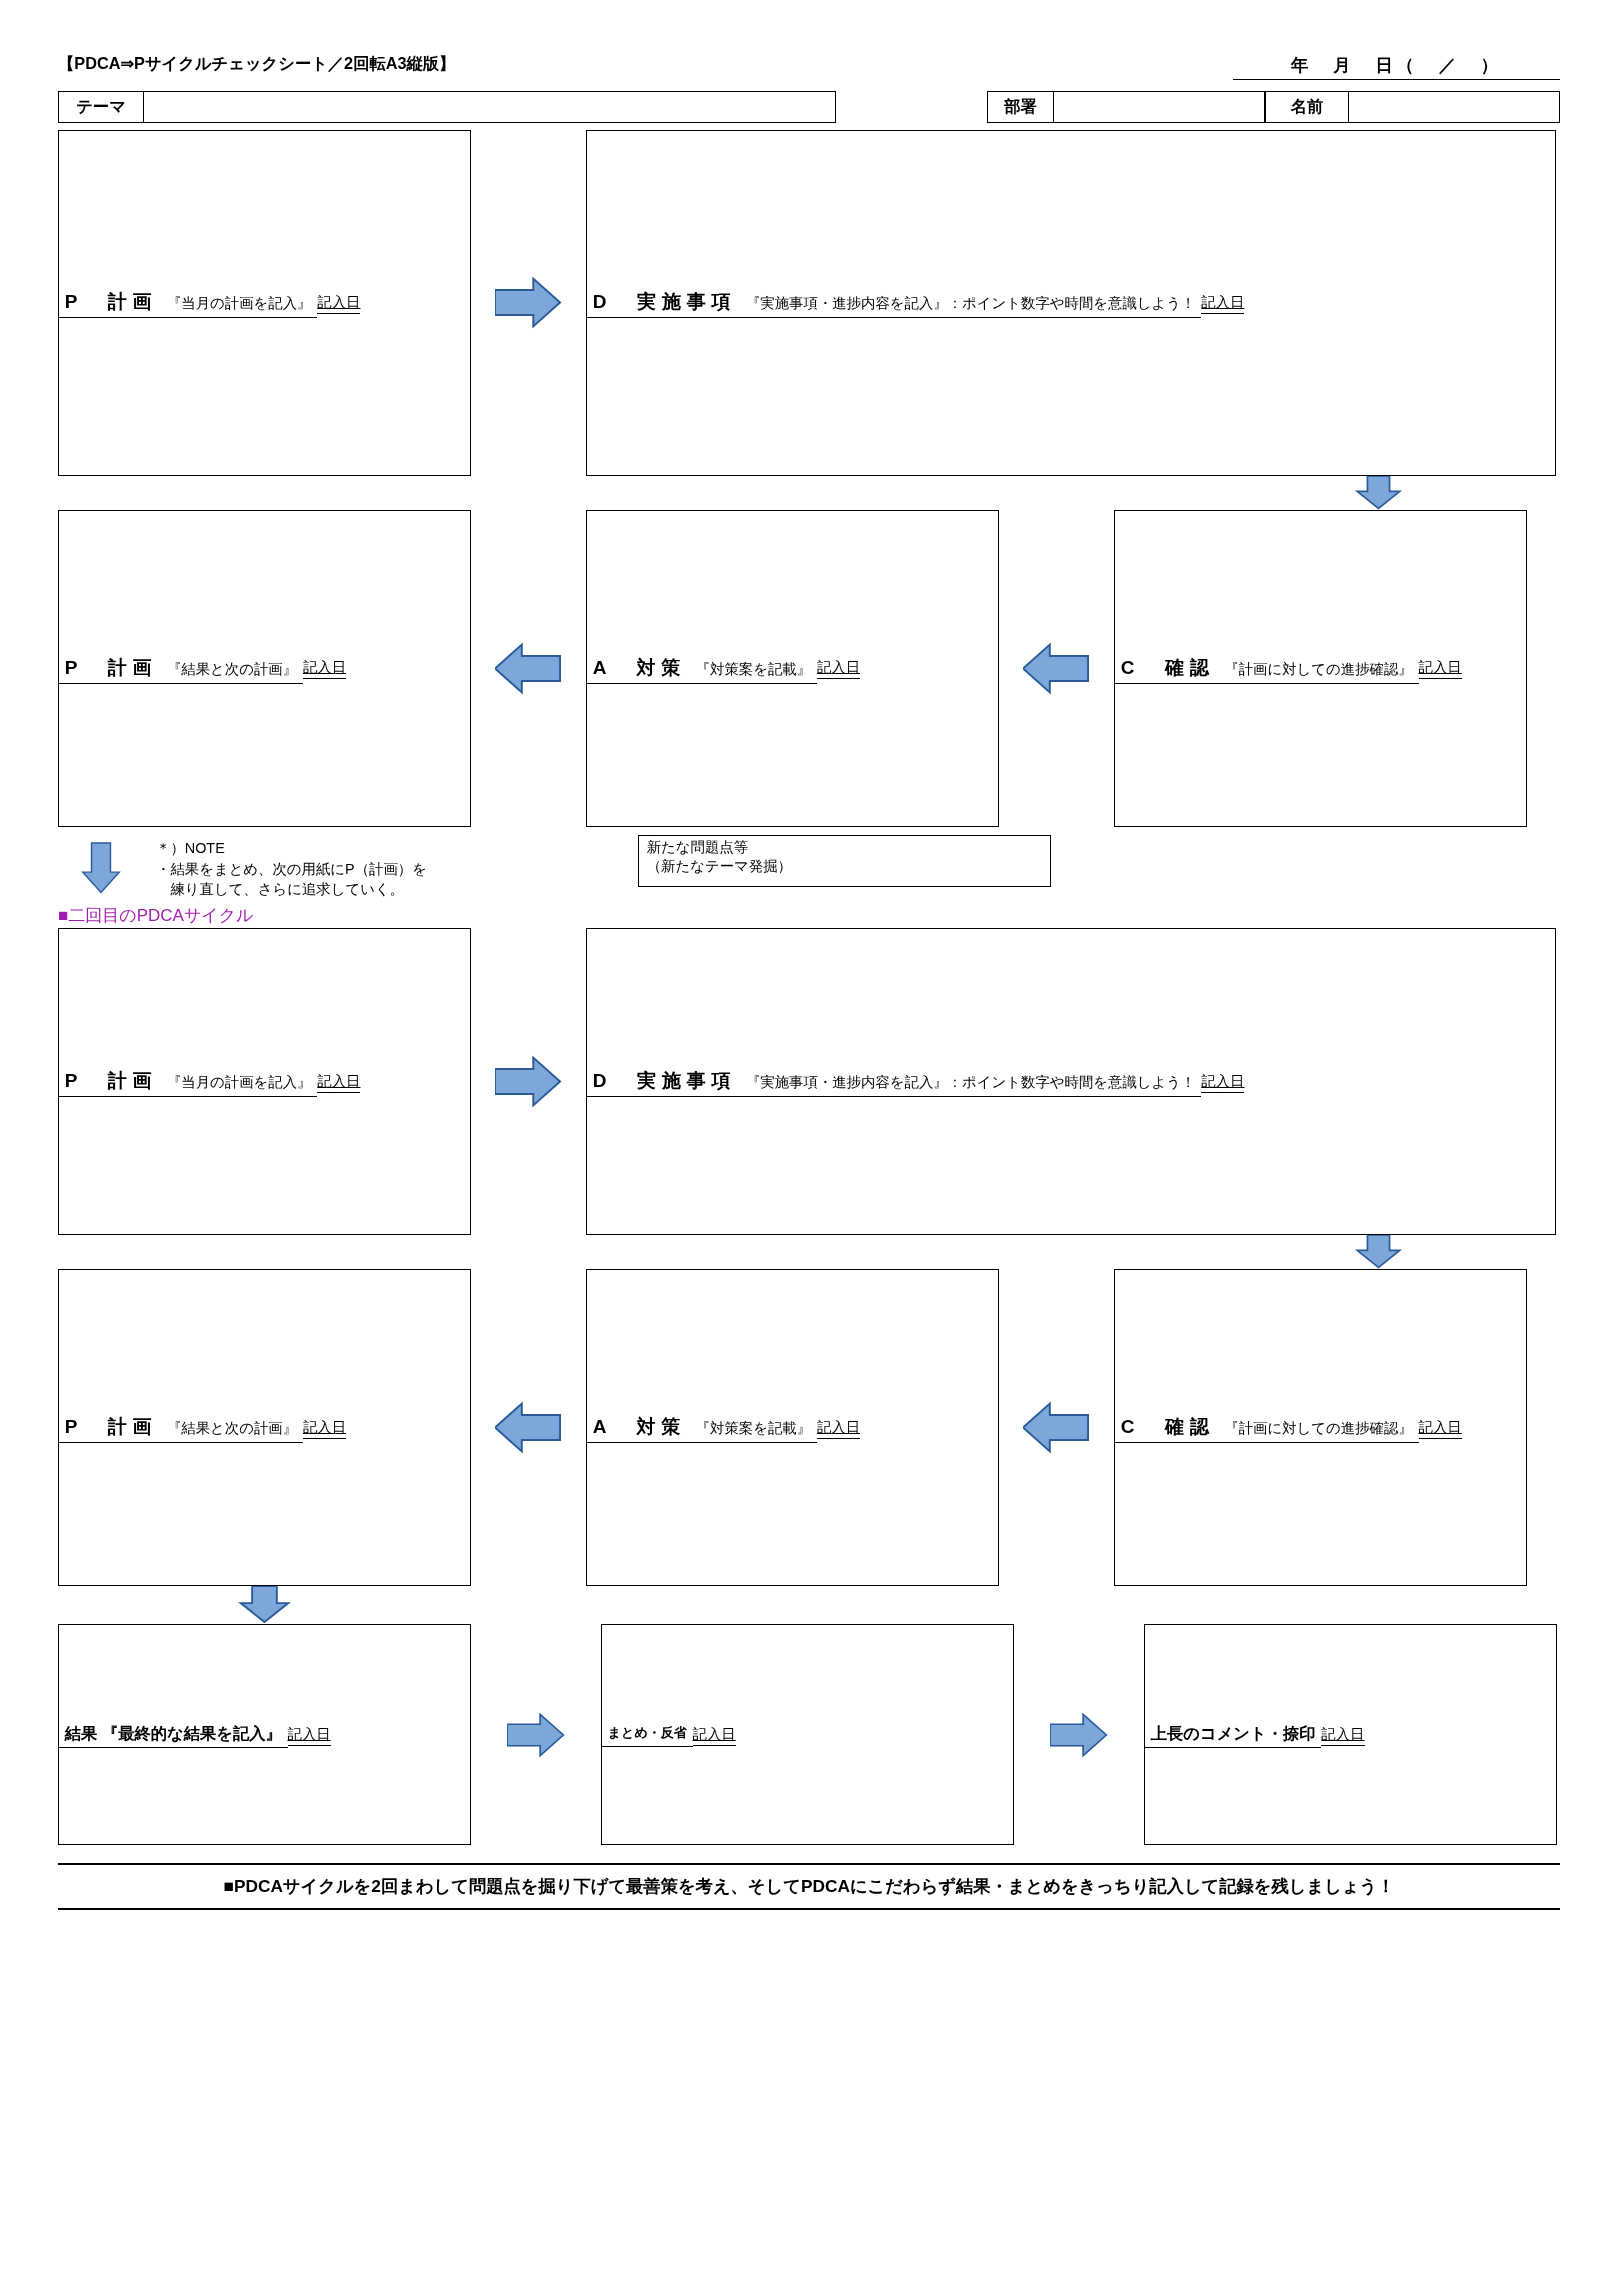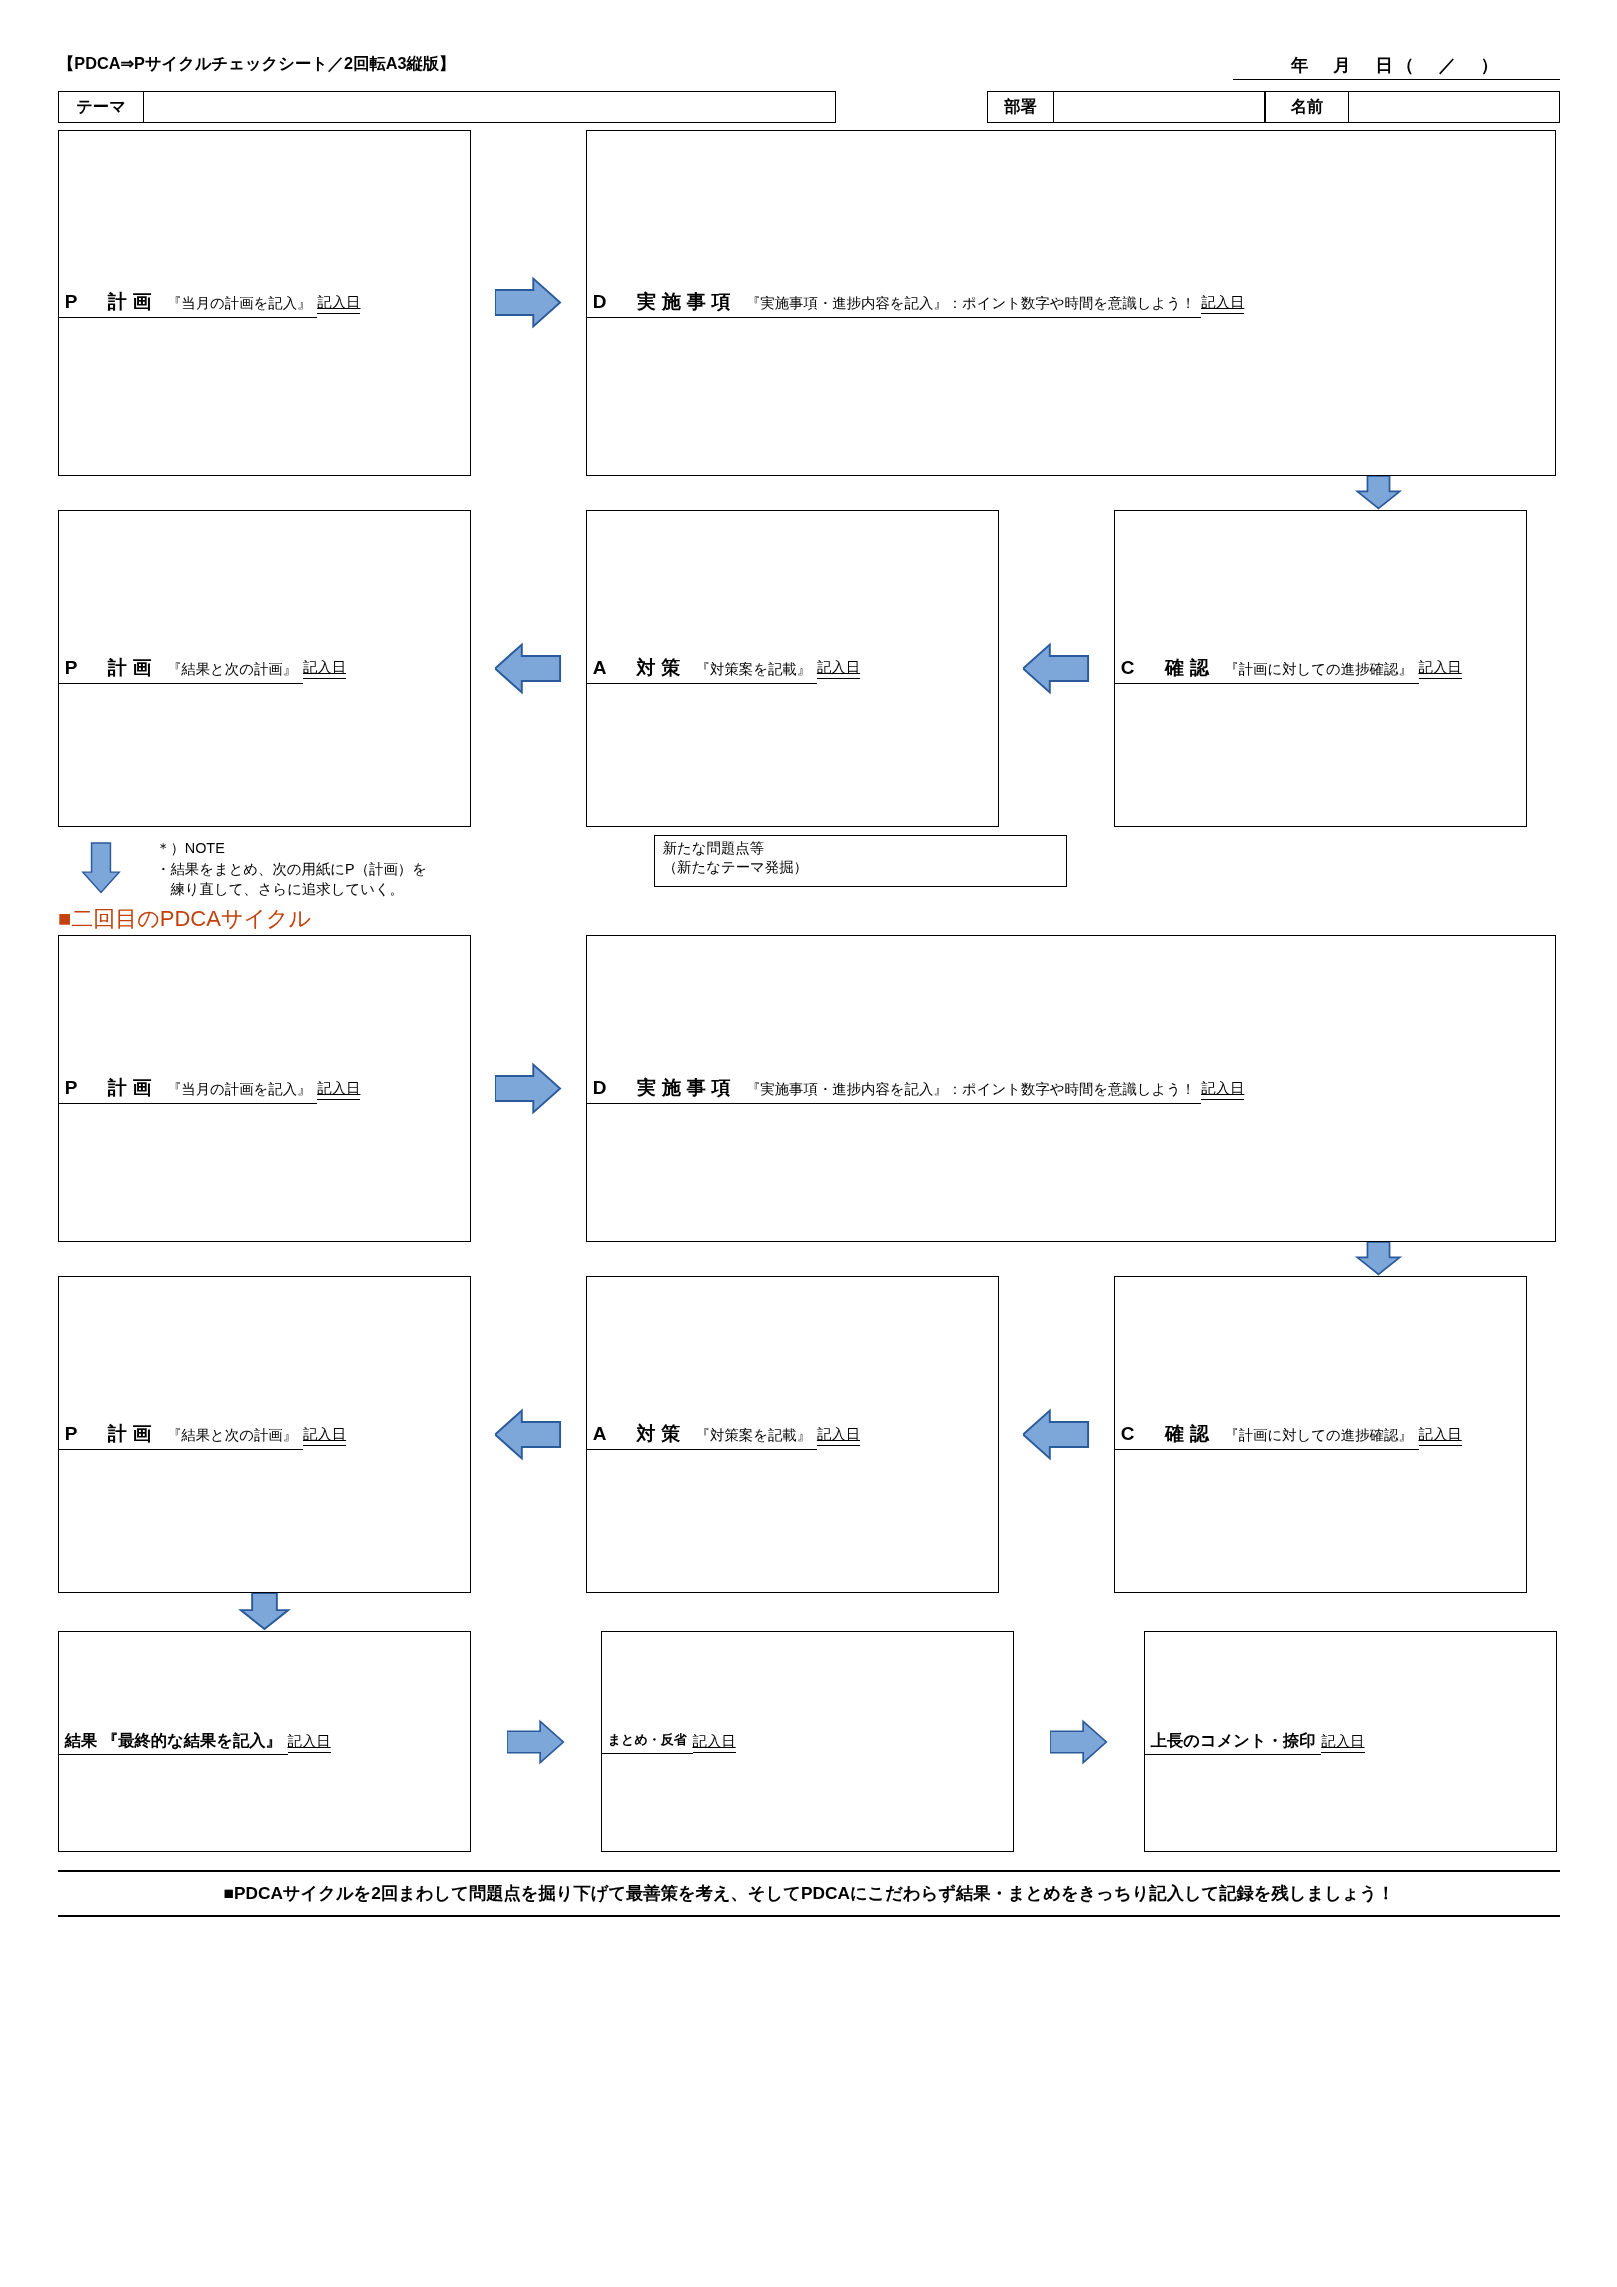--- a/index.html
+++ b/index.html
@@ -103,25 +103,26 @@
     display:flex; align-items:flex-start; gap:31px;
     margin: 7.7px 0 1.9px 0;
   }
   .note-arrow { width:67px; display:flex; justify-content:center; padding-left:19px;}
   .note-arrow svg { width:53px; height:67px; }
   .note-text { font-size:14.4px; line-height:1.4; padding-top:3.8px; width:413px;}
   .note-text .nt { font-weight:normal; }
   .new-issue-box {
     border:1.9px solid #000; width:413px; height:52px;
     padding:3.8px 7.7px; font-size:14.4px; line-height:1.3;
-    margin-left: 54px;
+    margin-left: 38px;
+    font-family: Liberation Mono, monospace;
   }
 
   .red-label {
-    color: #c2410c; font-size:22px; margin: 1.9px 0 1.9px 0;
+    color: #a21caf; font-size:17px; margin: 1.9px 0 1.9px 0;
   }
 
   .bottom-bar {
     border-top: 2.9px solid #000;
     border-bottom: 2.9px solid #000;
     text-align: center;
     font-weight: bold;
     font-size: 17.3px;
     padding: 9.6px 0;
     margin-top: 17.3px;

